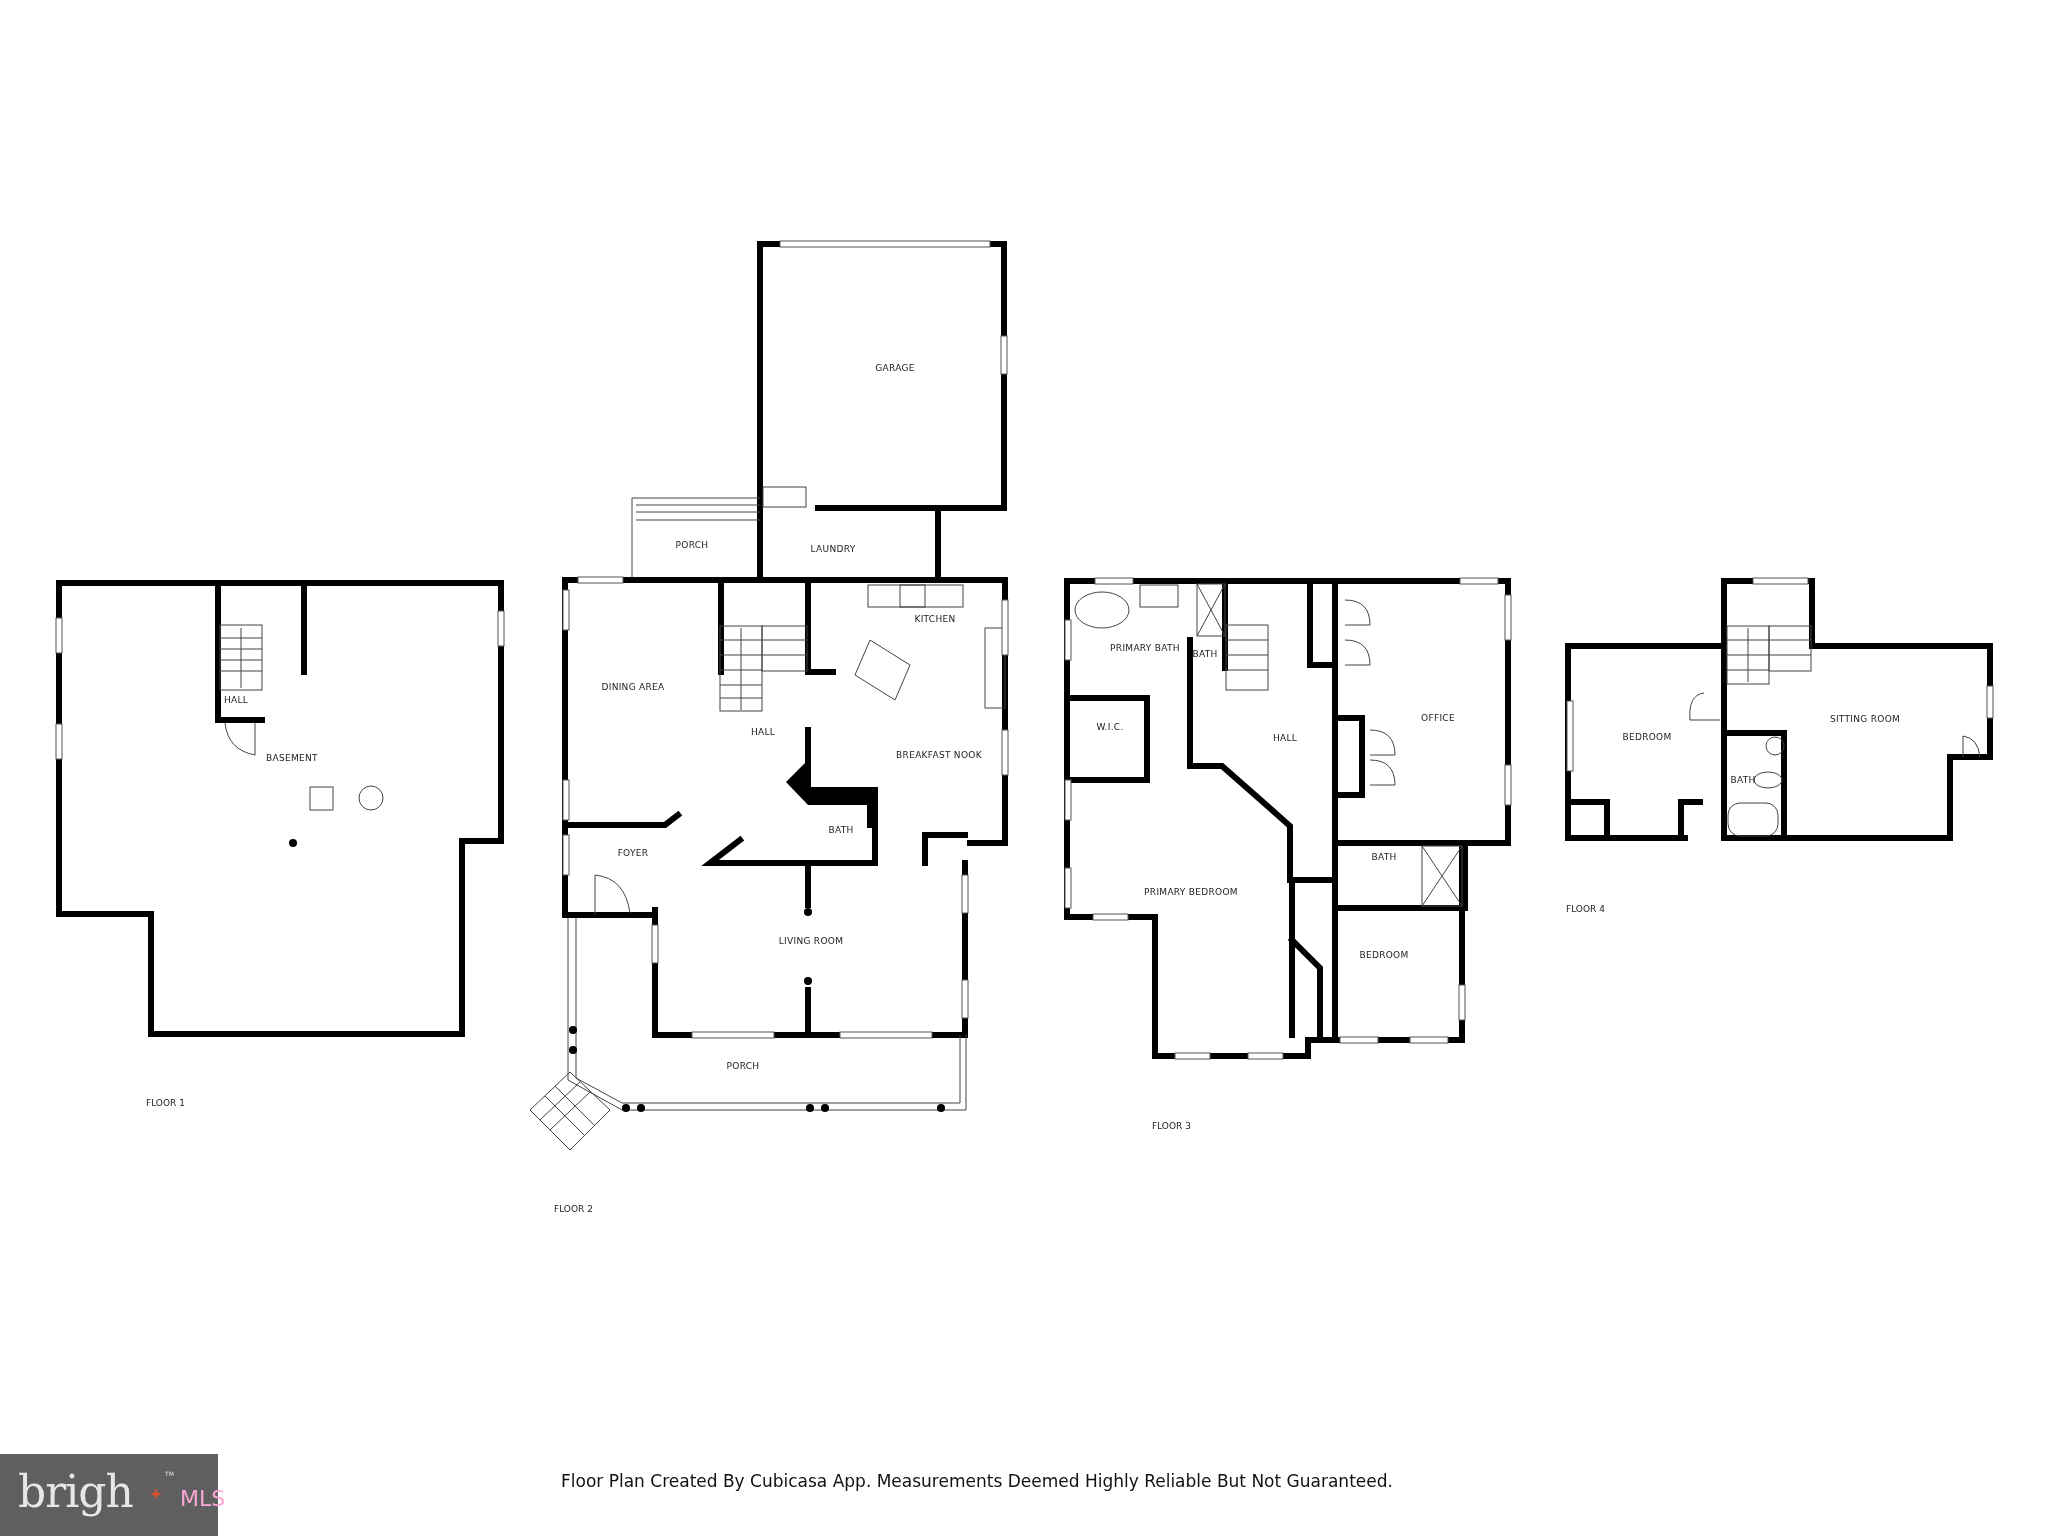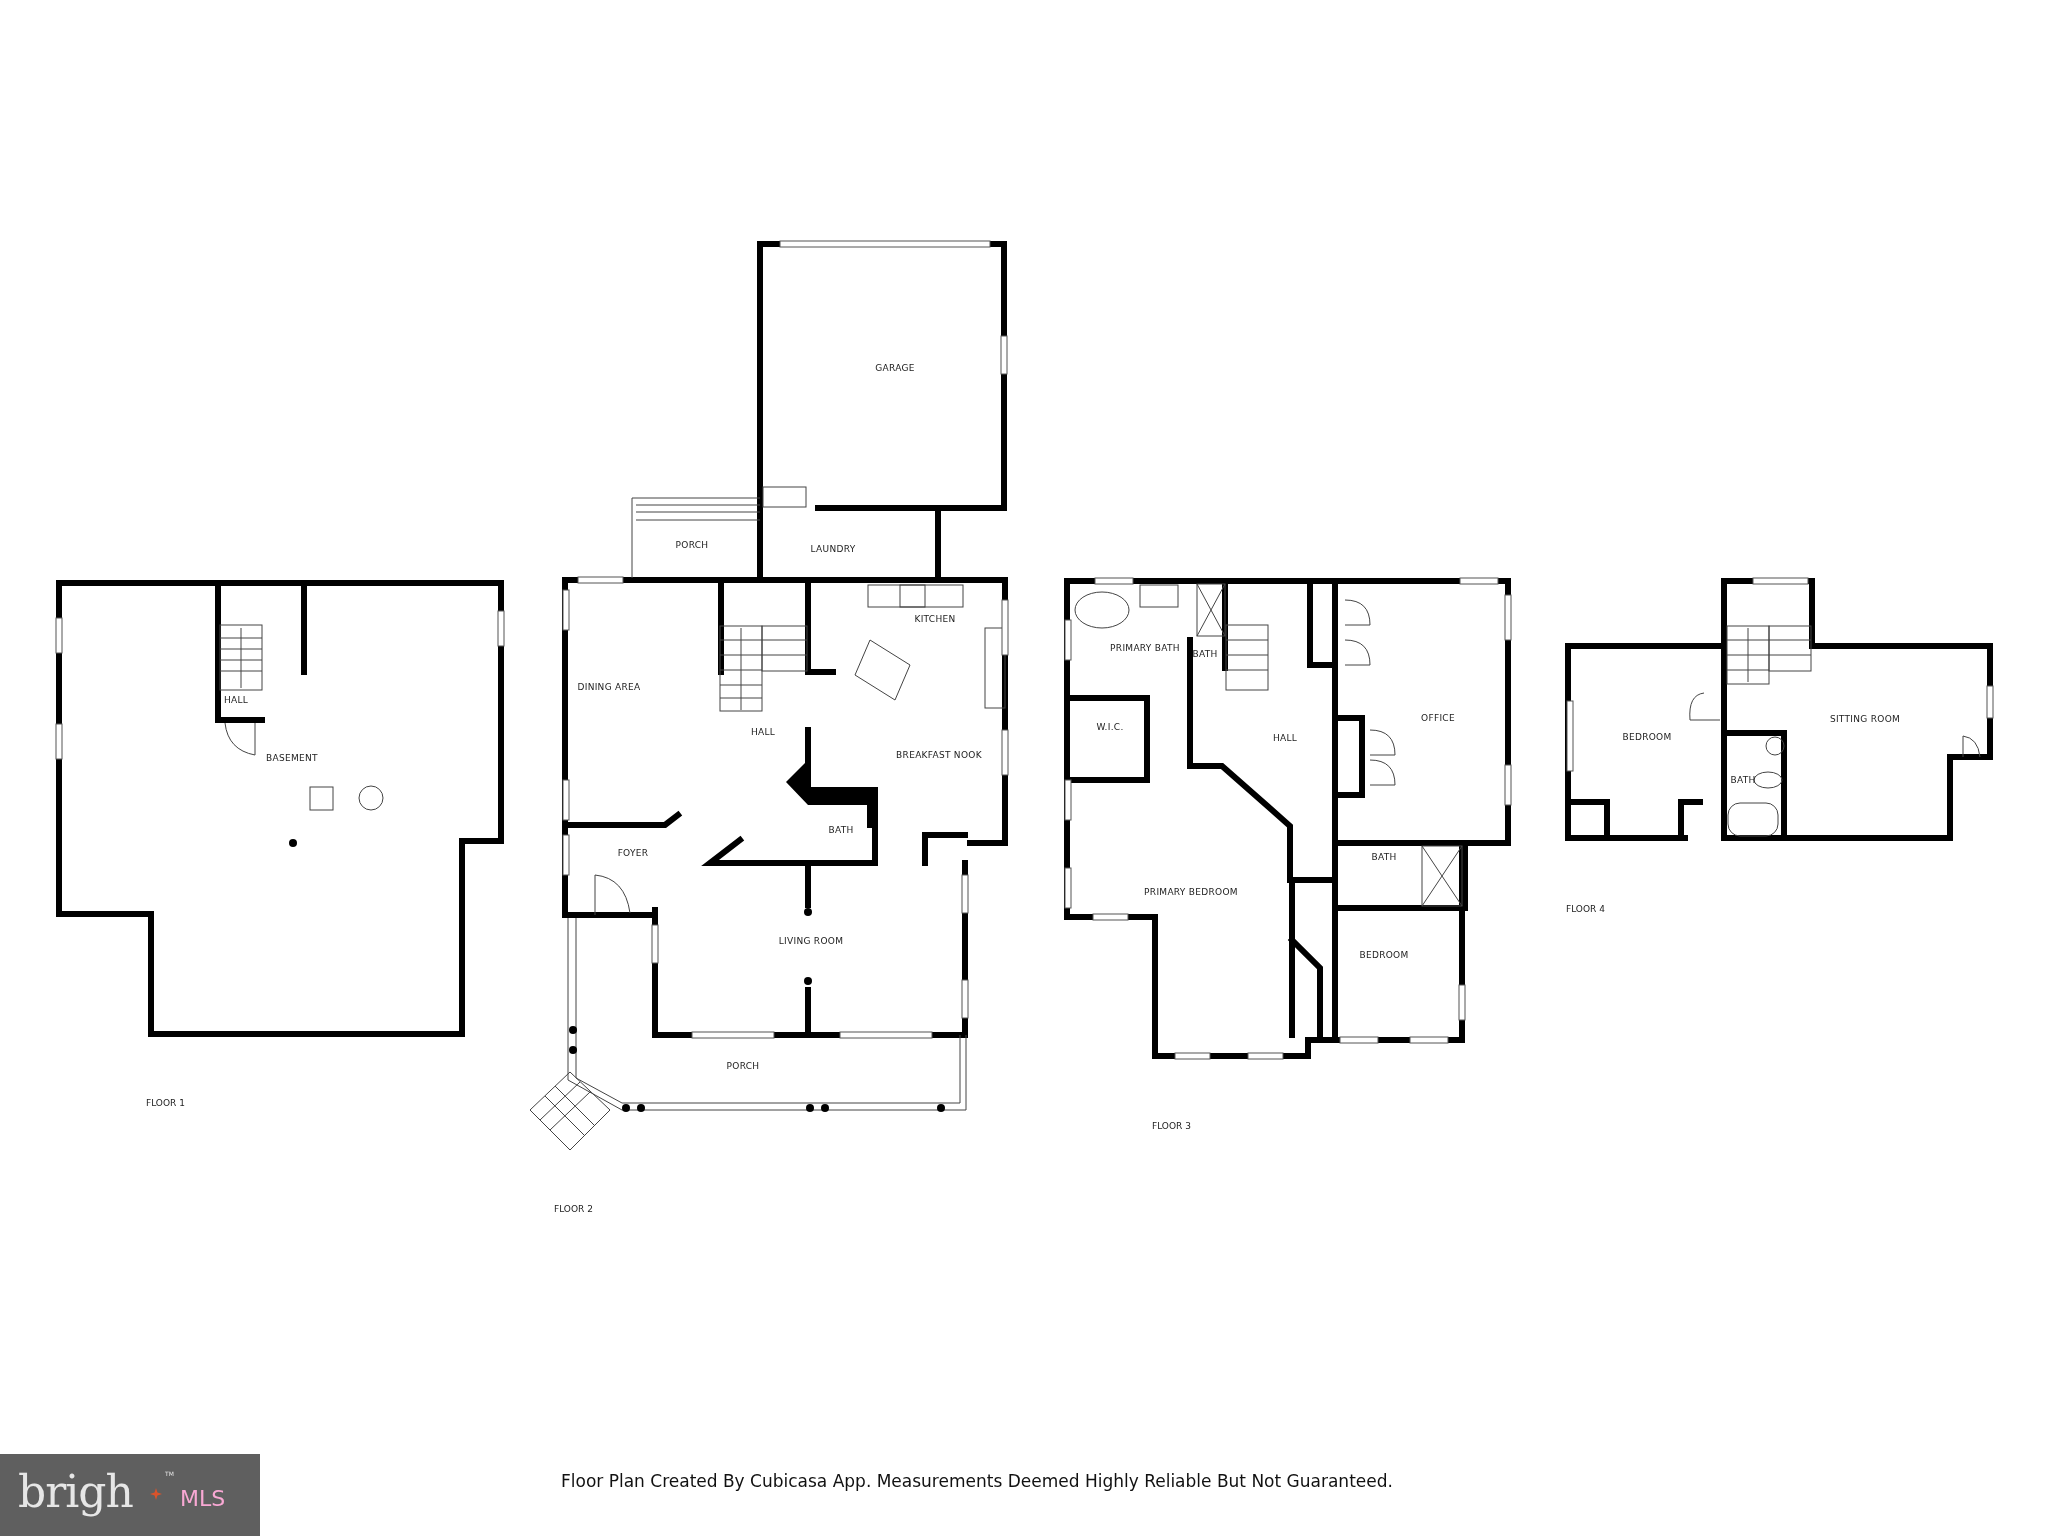--- a/index.html
+++ b/index.html
@@ -1,21 +1,21 @@
 <!DOCTYPE html>
 <html><head>
 <meta charset="utf-8">
 <style>
   html,body{margin:0;padding:0;background:#fff;}
   body{width:2048px;height:1536px;position:relative;overflow:hidden;font-family:"DejaVu Sans","Liberation Sans",sans-serif;}
   #plan{position:absolute;left:0;top:0;width:2048px;height:1536px;}
   .lbl{position:absolute;font-size:9px;color:#222;letter-spacing:0.3px;white-space:nowrap;transform:translate(-50%,-50%);}
   .flr{position:absolute;font-size:9px;color:#222;white-space:nowrap;margin-top:32px;}
   .caption{position:absolute;left:561px;top:1471px;font-size:17px;color:#111;white-space:nowrap;font-family:"DejaVu Sans",sans-serif;}
-  .logo{position:absolute;left:0;top:1454px;width:260px;height:82px;background:#5f5f5f;}
+  .logo{position:absolute;left:0;top:1454px;width:218px;height:82px;background:#5f5f5f;}
   .logo .word{position:absolute;left:18px;top:12px;font-family:"DejaVu Serif","Liberation Serif",serif;font-size:44px;color:#e6e6e6;letter-spacing:-1px;}
   .logo .mls{position:absolute;left:180px;top:32px;font-family:"DejaVu Sans",sans-serif;font-size:22px;color:#f9a8d4;}
   .logo .tm{position:absolute;left:165px;top:16px;font-size:6px;color:#e6e6e6;}
   .logo .star{position:absolute;left:150px;top:34px;width:12px;height:12px;background:#d9532b;clip-path:polygon(50% 0,62% 38%,100% 50%,62% 62%,50% 100%,38% 62%,0 50%,38% 38%);}
 </style>
 </head>
 <body>
 
 <svg id="plan" viewBox="0 0 2048 1536" xmlns="http://www.w3.org/2000/svg">
   <g fill="none" stroke="#000" stroke-width="6" stroke-linecap="square">
@@ -200,21 +200,21 @@
 </svg>
 
 <div class="lbl" style="left:236px;top:700px;">HALL</div>
 <div class="lbl" style="left:292px;top:758px;">BASEMENT</div>
 <div class="flr" style="left:146px;top:1066px;">FLOOR 1</div>
 
 <div class="lbl" style="left:895px;top:368px;">GARAGE</div>
 <div class="lbl" style="left:692px;top:545px;">PORCH</div>
 <div class="lbl" style="left:833px;top:549px;">LAUNDRY</div>
 <div class="lbl" style="left:935px;top:619px;">KITCHEN</div>
-<div class="lbl" style="left:609px;top:687px;">DINING AREA</div>
+<div class="lbl" style="left:633px;top:687px;">DINING AREA</div>
 <div class="lbl" style="left:763px;top:732px;">HALL</div>
 <div class="lbl" style="left:939px;top:755px;">BREAKFAST NOOK</div>
 <div class="lbl" style="left:633px;top:853px;">FOYER</div>
 <div class="lbl" style="left:841px;top:830px;">BATH</div>
 <div class="lbl" style="left:811px;top:941px;">LIVING ROOM</div>
 <div class="lbl" style="left:743px;top:1066px;">PORCH</div>
 <div class="flr" style="left:554px;top:1172px;">FLOOR 2</div>
 
 <div class="lbl" style="left:1145px;top:648px;">PRIMARY BATH</div>
 <div class="lbl" style="left:1205px;top:654px;">BATH</div>

